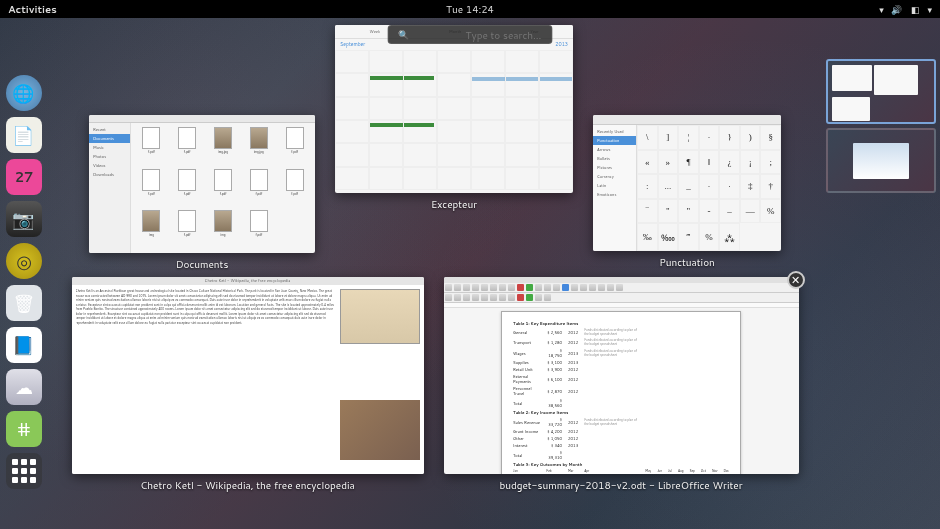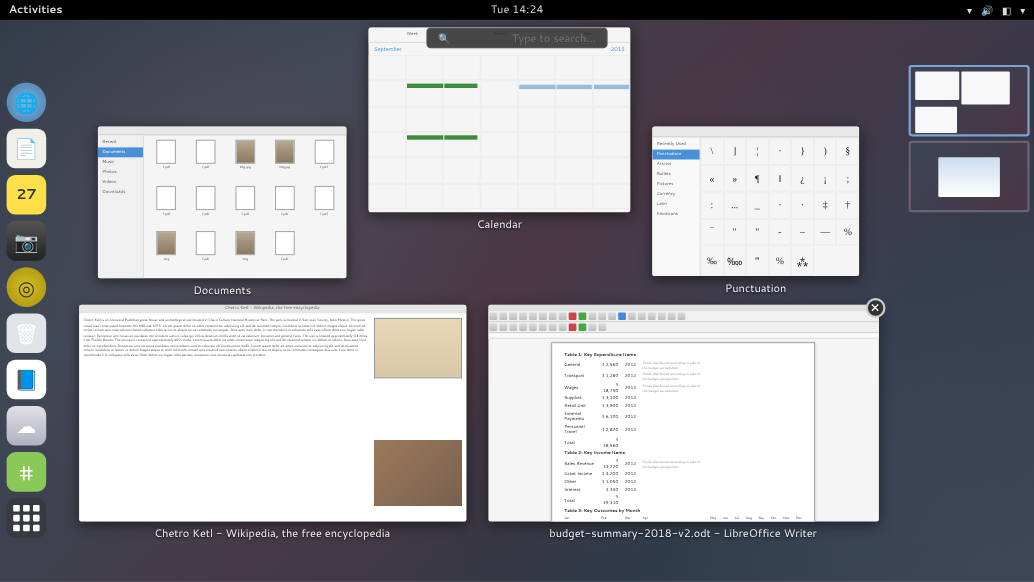--- a/index.html
+++ b/index.html
@@ -140,21 +140,21 @@
 <div class="search-wrap">
   <div class="search">
     <span style="font-size:9px;color:#aaa">🔍</span>
     <input type="text" placeholder="Type to search…" style="">
   </div>
 </div>
 
 <div class="dash">
   <div class="dash-item" style="background:radial-gradient(#7ab5e0,#4a7aa8);border-radius:50%">🌐</div>
   <div class="dash-item" style="background:#f0f0e8">📄</div>
-  <div class="dash-item" style="background:#fde047;color:#333;font-size:13px;font-weight:600">27</div>
+  <div class="dash-item" style="background:#ec4899;color:#333;font-size:13px;font-weight:600">27</div>
   <div class="dash-item" style="background:linear-gradient(#555,#222)">📷</div>
   <div class="dash-item" style="background:radial-gradient(#d4c020,#a89010);border-radius:50%;color:#333">◎</div>
   <div class="dash-item" style="background:#e0e4e8">🗑</div>
   <div class="dash-item" style="background:#fff">📘</div>
   <div class="dash-item" style="background:linear-gradient(#e0e0e8,#b0b0c0)">☁</div>
   <div class="dash-item" style="background:#8ac858;color:#fff">#</div>
   <div class="dash-item apps">
     <div class="apps-grid">
       <span></span>
         <span></span>
@@ -302,21 +302,21 @@
             <div class="cell"></div>
           <div class="cell"></div>
             <div class="cell"></div>
             <div class="cell"></div>
             <div class="cell"></div>
             <div class="cell"></div>
             <div class="cell"></div>
             <div class="cell"></div>
         </div>
       </div>
-      <div class="win-lbl">Calendar</div>
+      <div class="win-lbl">Excepteur</div>
     </div>
 
     <div class="win-wrap" style="margin-top:60px">
       <div class="thumb t-punc">
         <div class="hdr"></div>
         <div class="body">
           <div class="side" id="punc-side">
               <div>Recently Used</div>
               <div class="sel">Punctuation</div>
               <div>Arrows</div>

